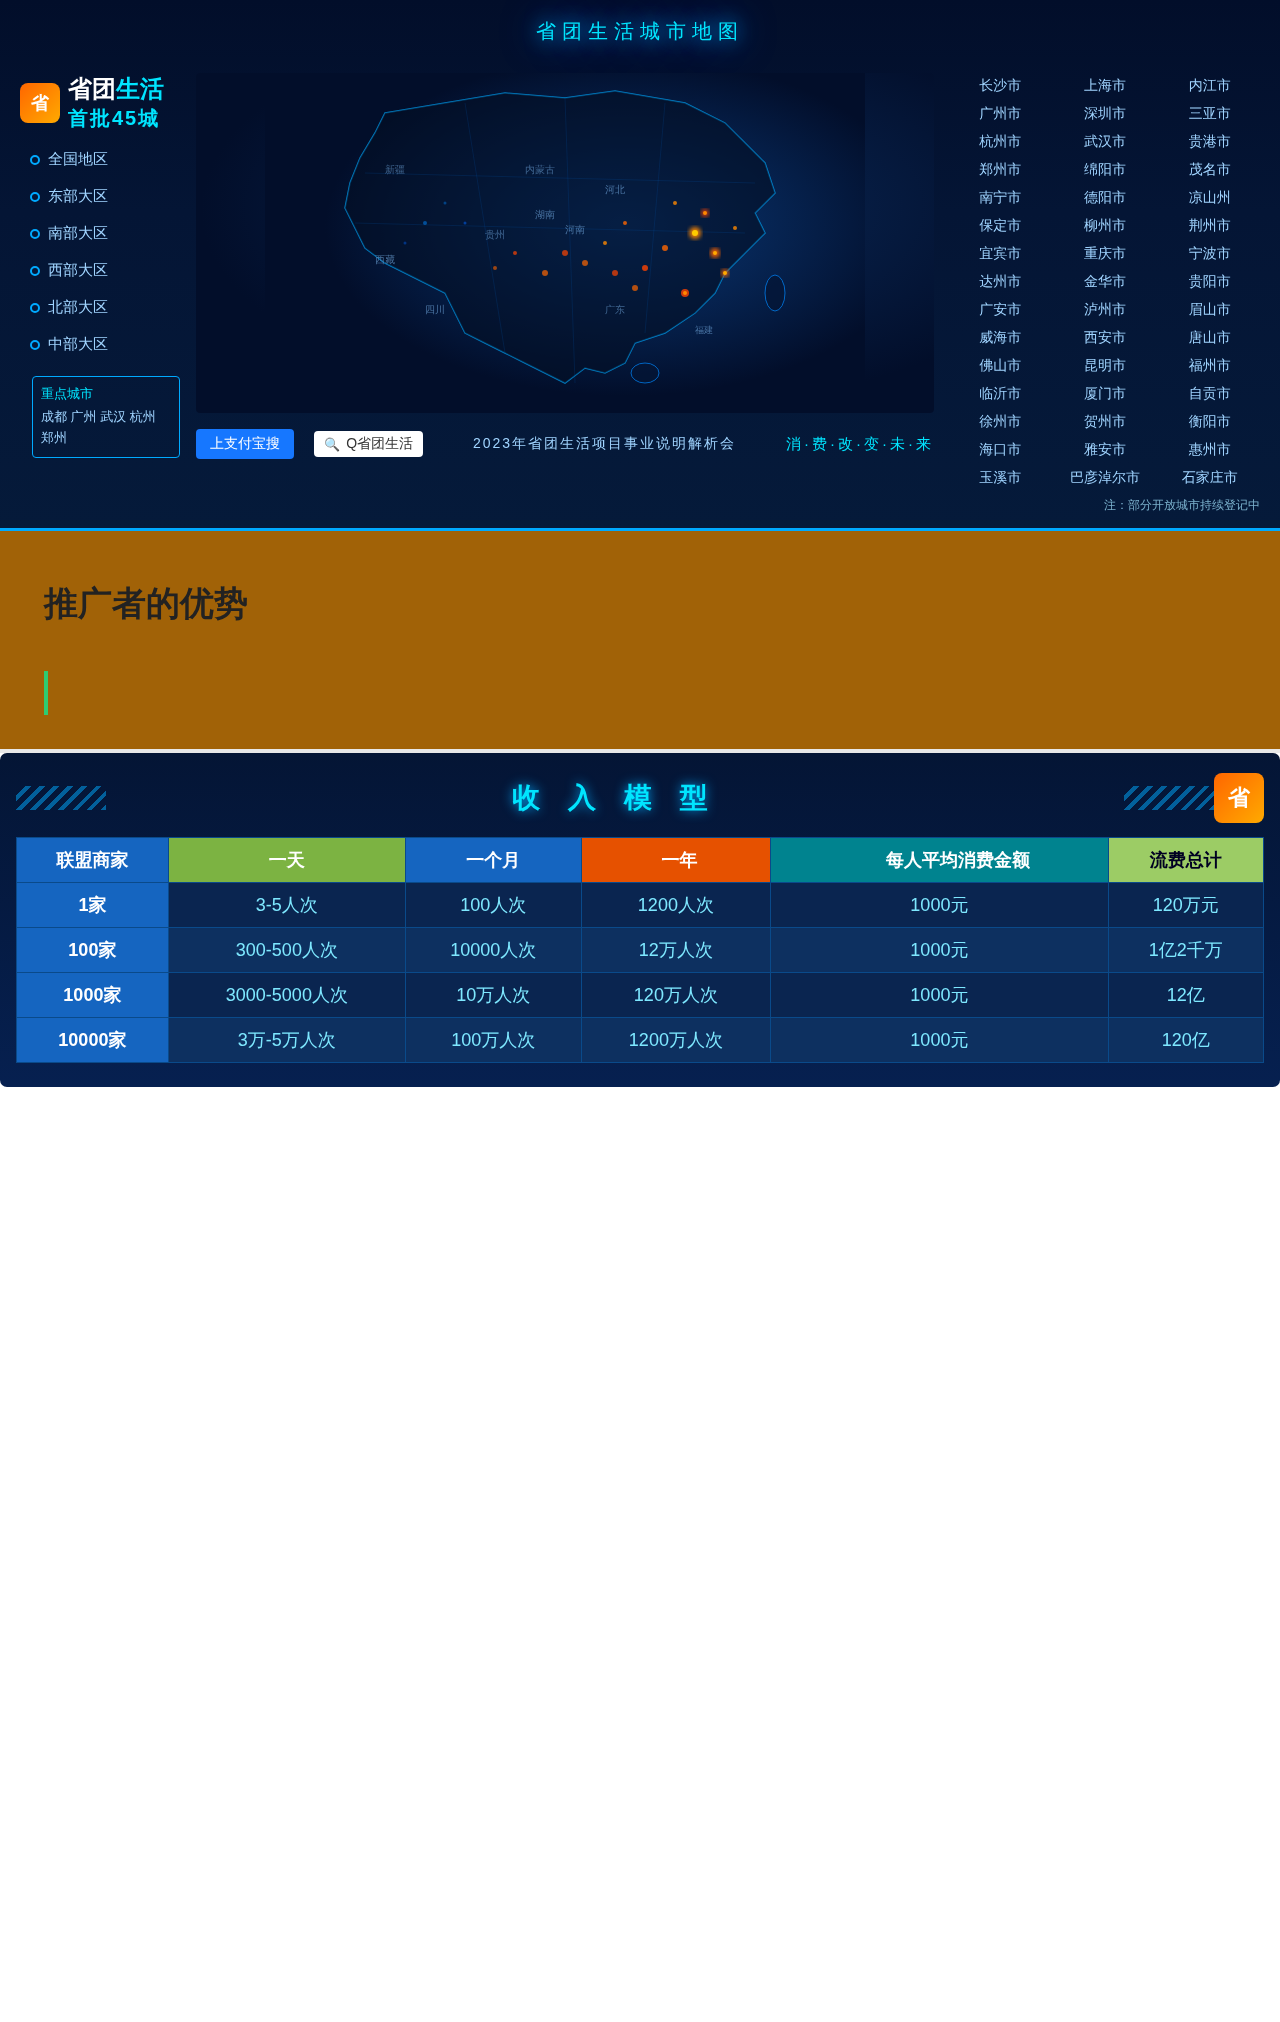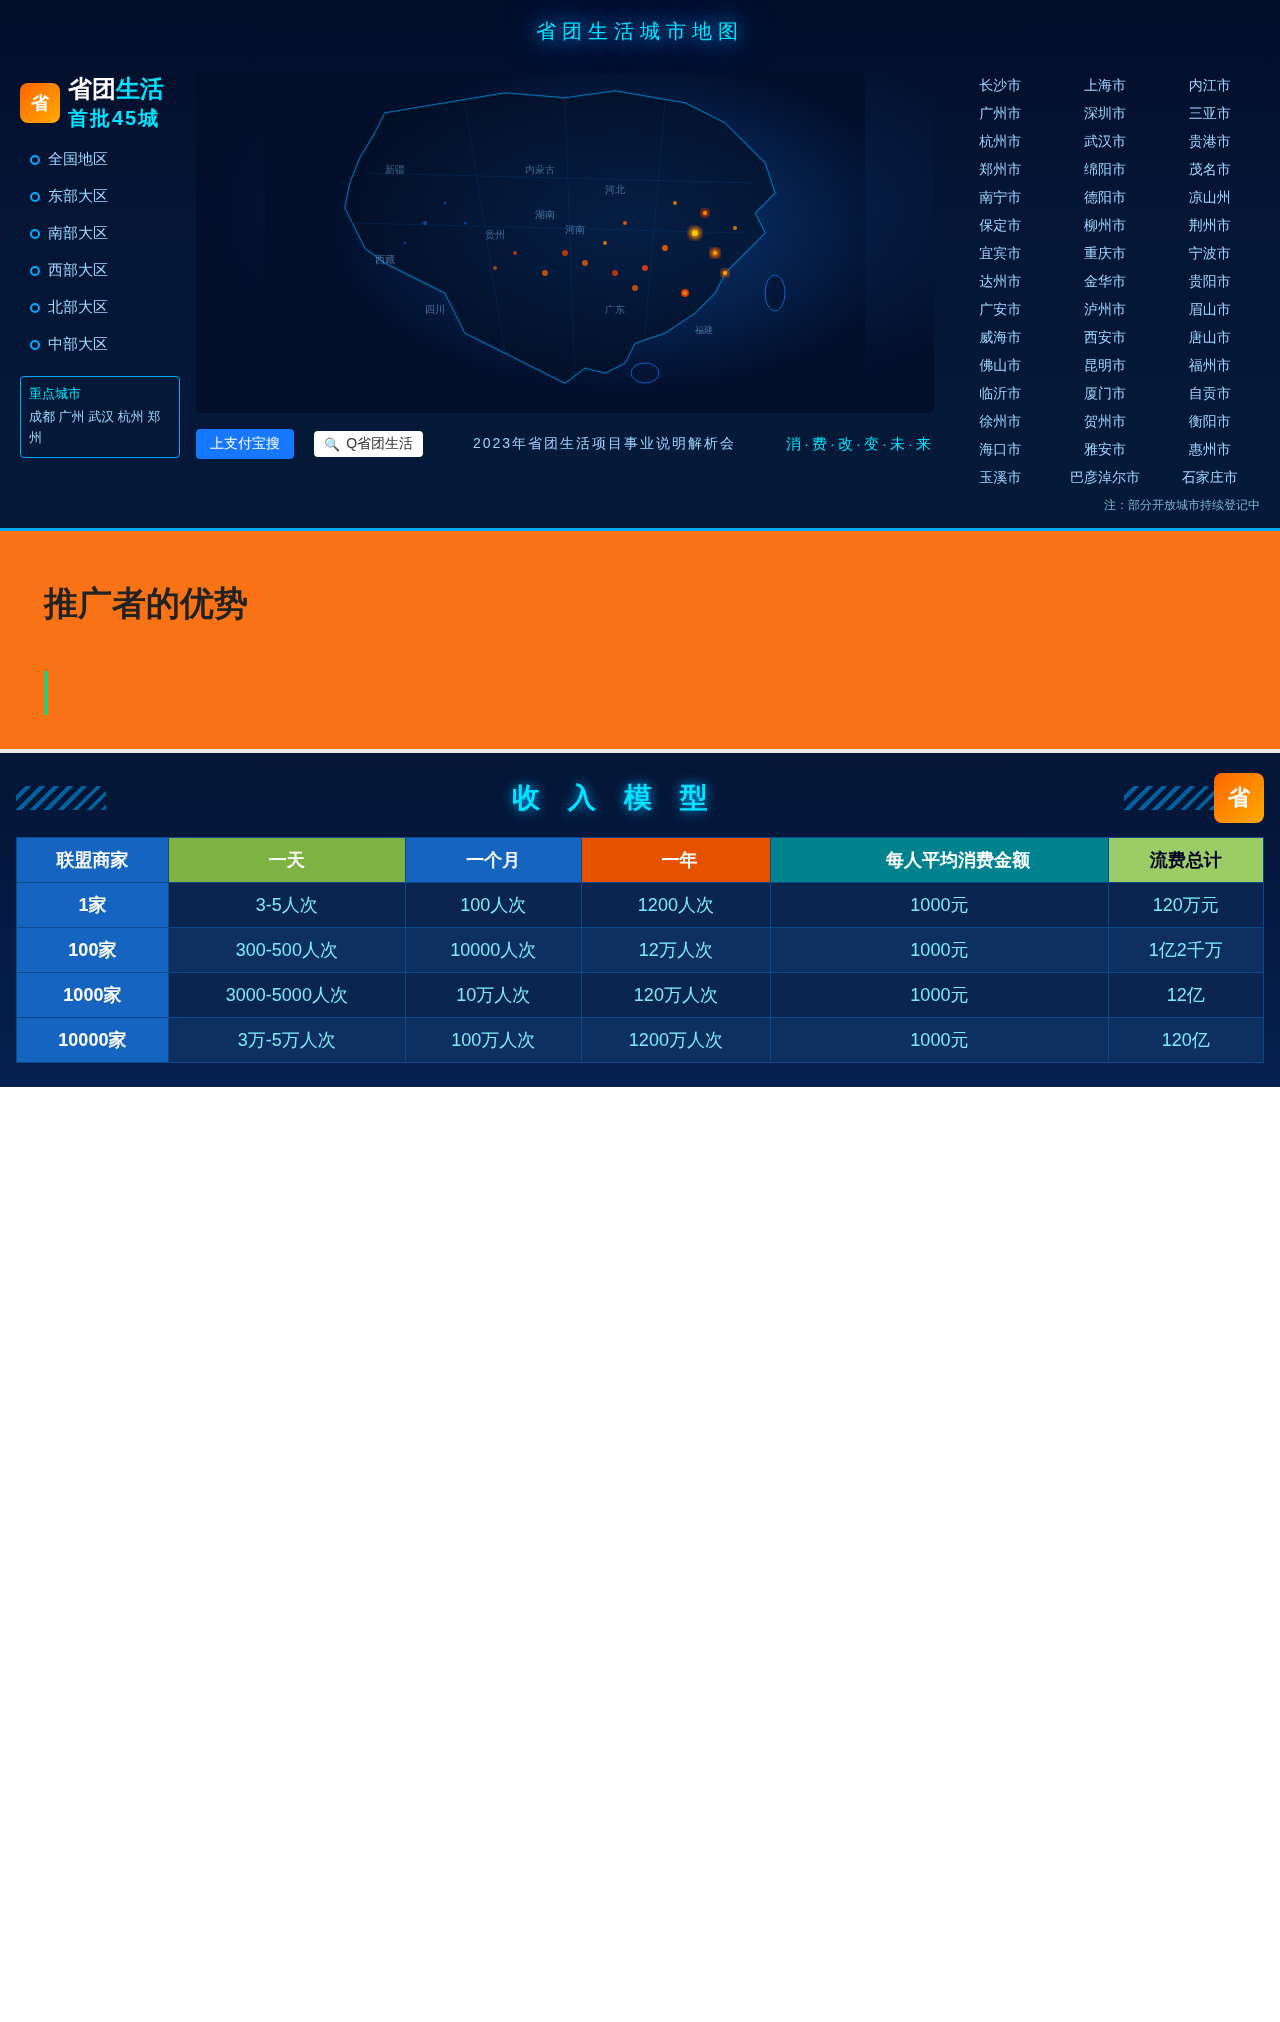--- a/index.html
+++ b/index.html
@@ -88,20 +88,21 @@
       border: 2px solid #00aaff;
       flex-shrink: 0;
     }
 
     .key-cities {
       margin-top: 10px;
       border: 1px solid #0af;
       border-radius: 4px;
       padding: 8px;
       color: #fff;
+      margin-left: 12px;
     }
     .key-cities-title {
       font-size: 13px;
       color: #00e5ff;
       margin-bottom: 4px;
     }
     .key-cities-list {
       font-size: 13px;
       color: #a0d4ff;
       line-height: 1.6;
@@ -191,21 +192,21 @@
     }
     .city-note {
       color: #7ab0cc;
       font-size: 12px;
       margin-top: 6px;
       text-align: right;
     }
 
     
     .text-section {
-      background: #f97316;
+      background: #a16207;
       padding: 50px 44px 30px;
       border-bottom: 4px solid #e8e8e8;
     }
     .text-section h2 {
       font-size: 34px;
       color: #222;
       font-weight: bold;
       margin-bottom: 16px;
     }
     .text-section p {
@@ -219,20 +220,21 @@
       background: #2ecc71;
       display: inline-block;
       margin-top: 10px;
     }
 
     
     .table-section {
       background: linear-gradient(180deg, #041535 0%, #062050 100%);
       padding: 20px 16px 24px;
       position: relative;
+      border-radius: 7px;
     }
 
     .table-header-row {
       display: flex;
       align-items: center;
       justify-content: space-between;
       margin-bottom: 14px;
     }
 
     .table-title-box {

